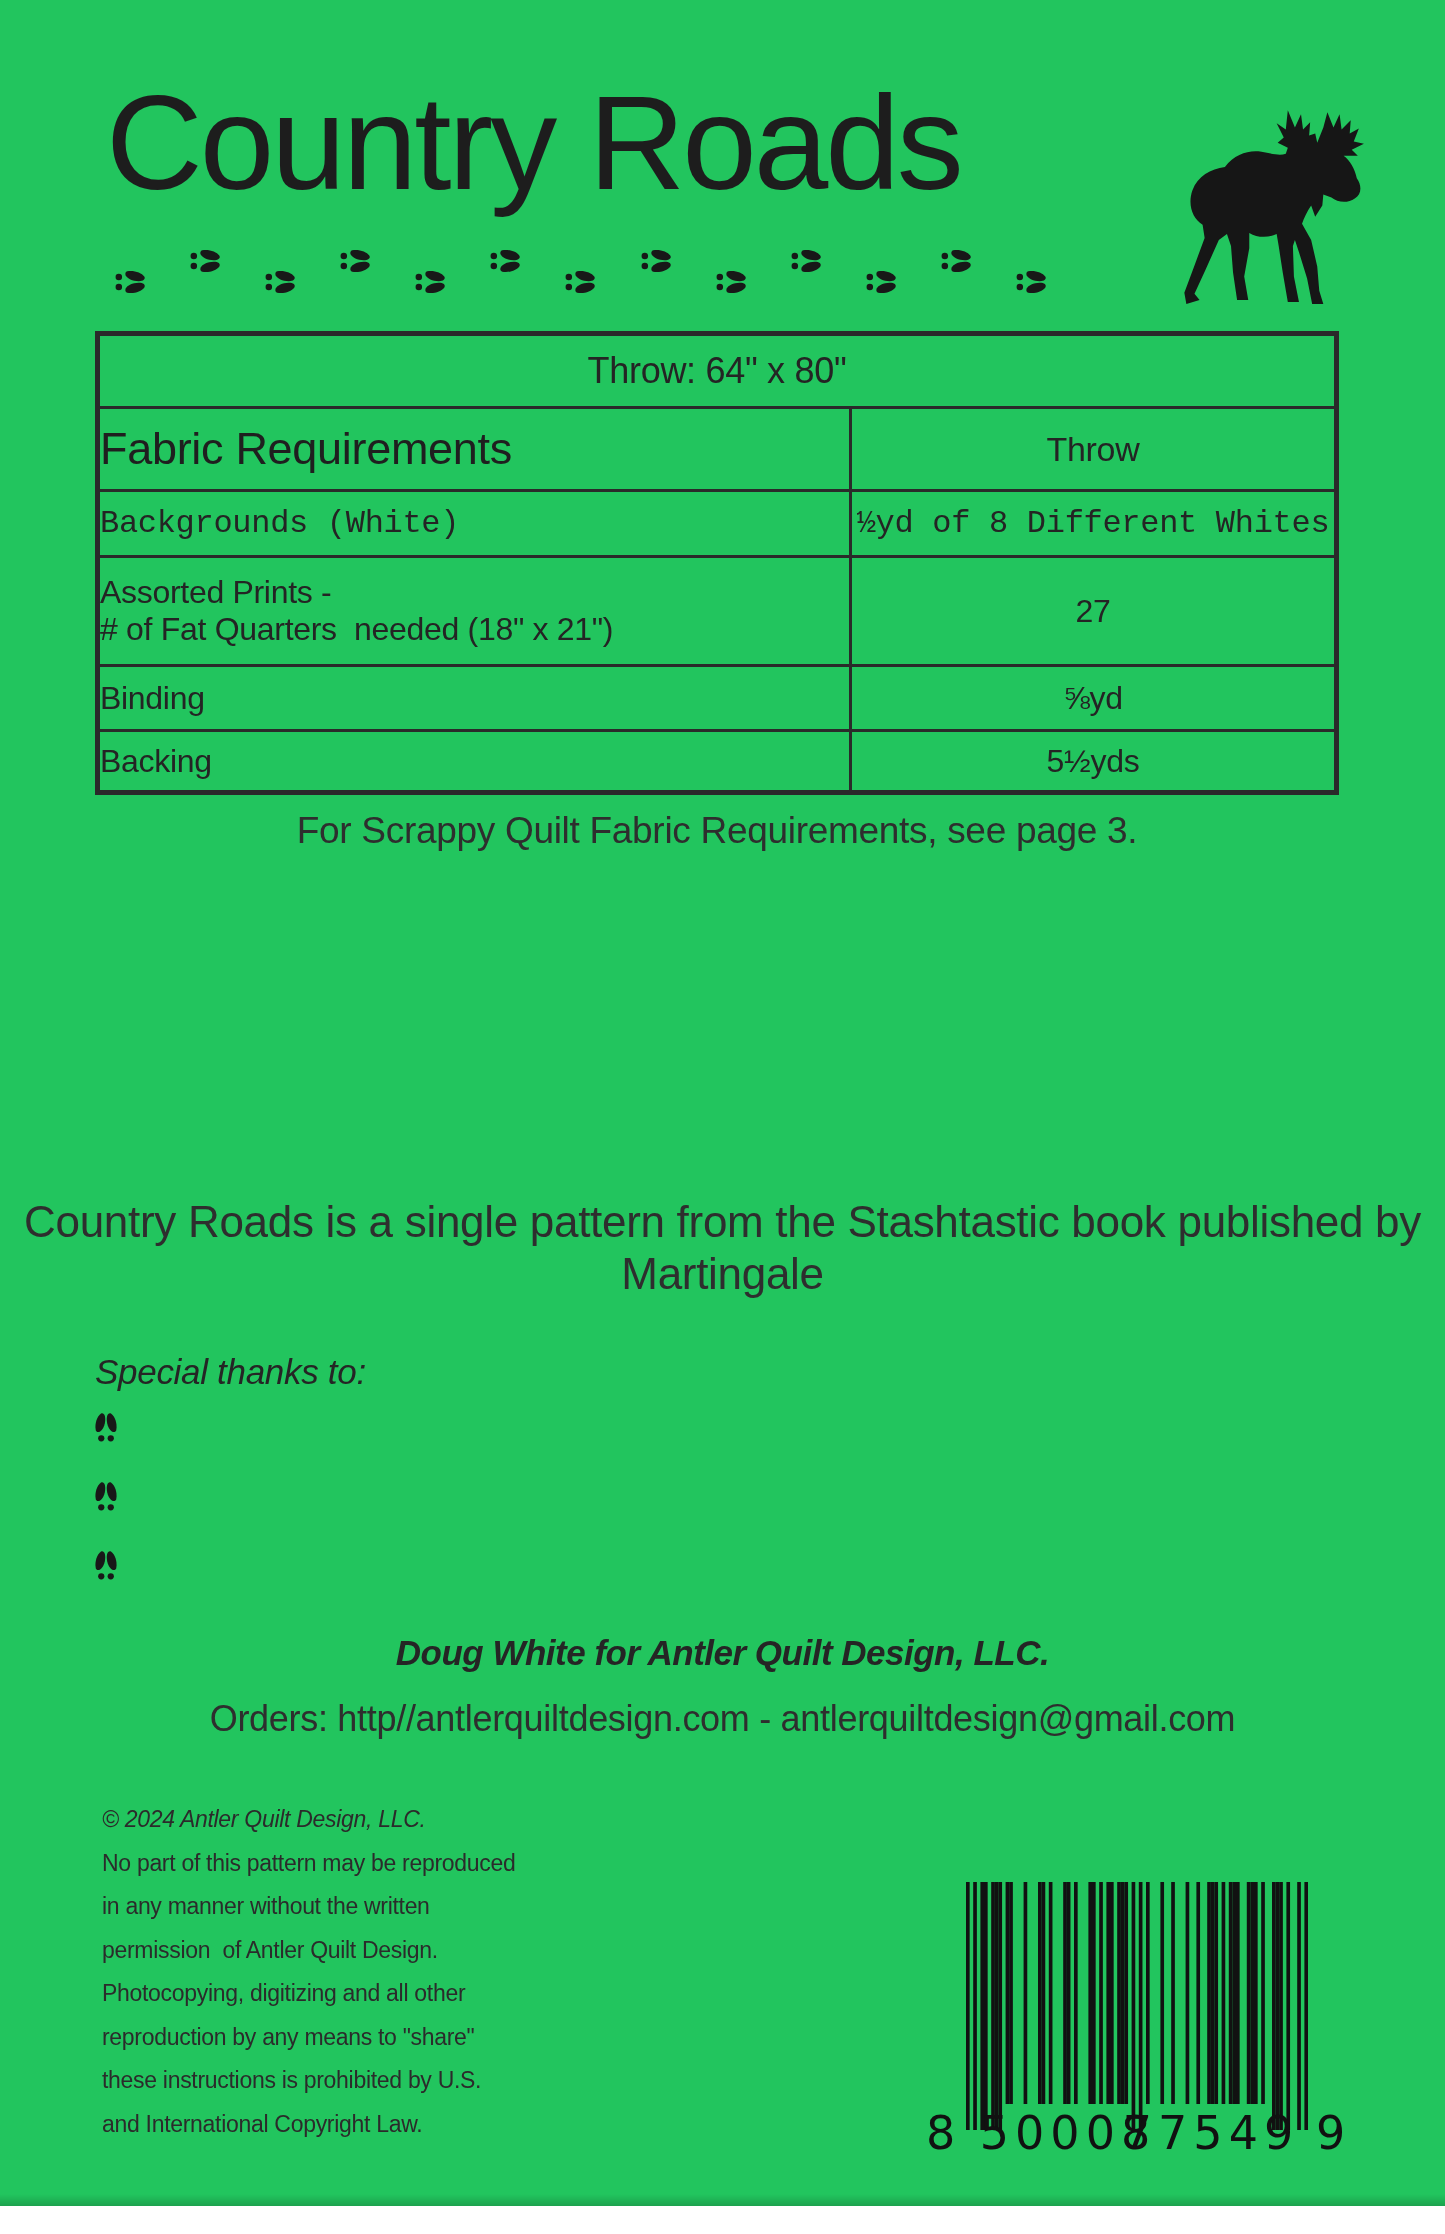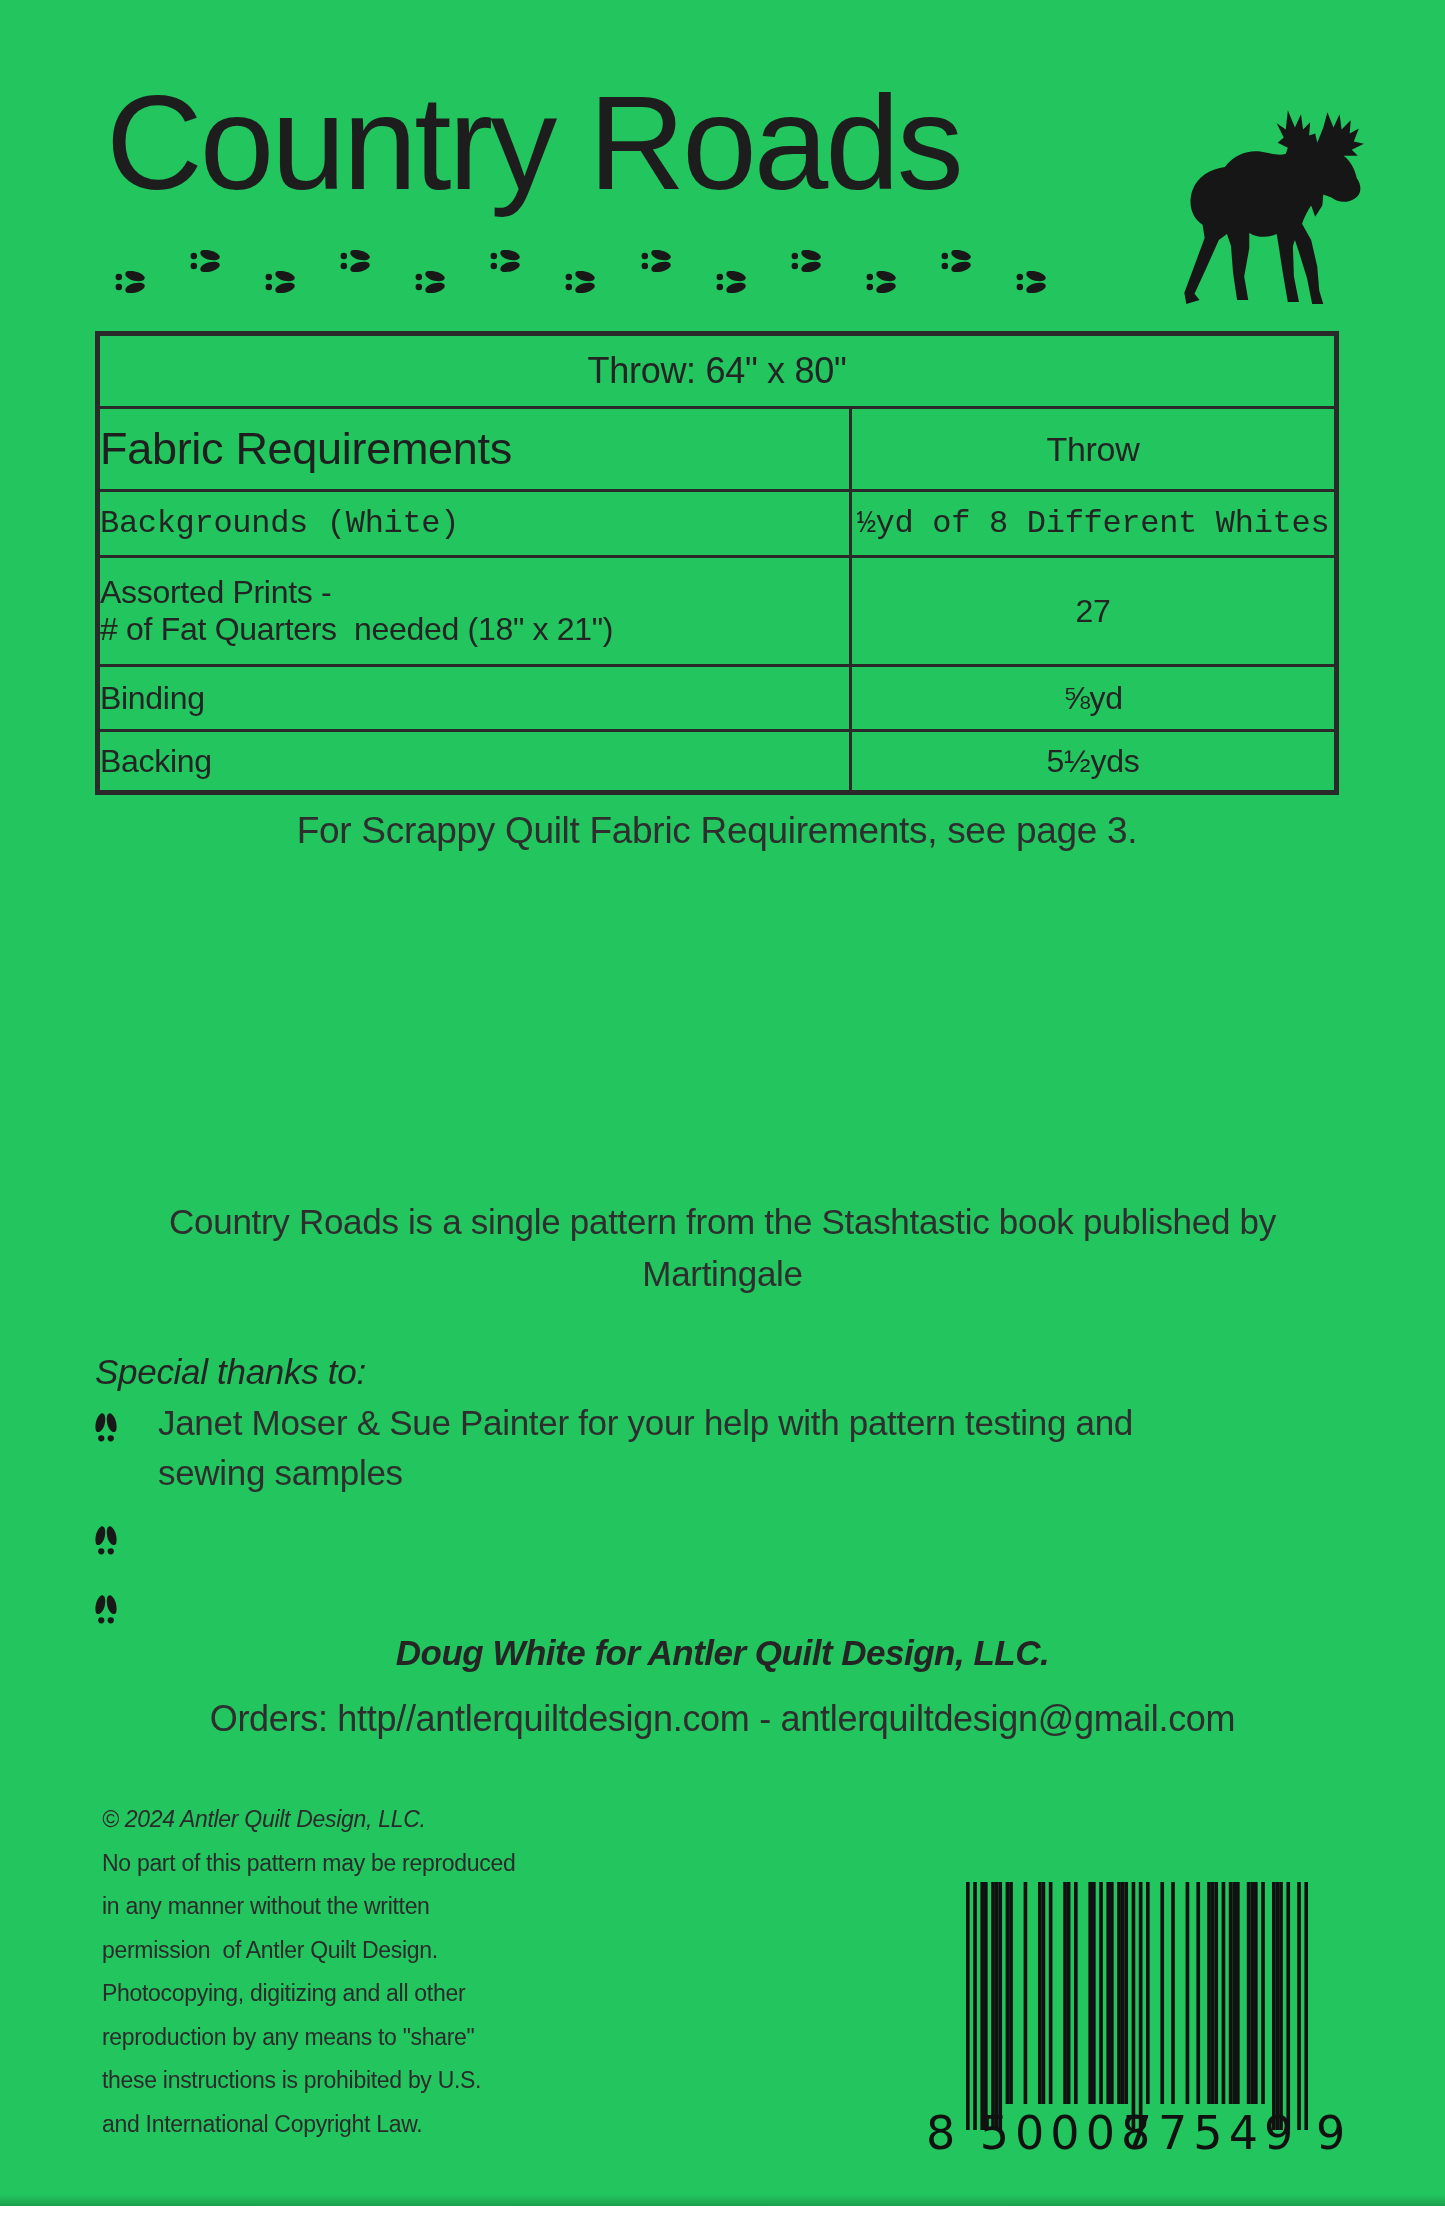--- a/index.html
+++ b/index.html
@@ -54,21 +54,21 @@
   tr.row-back td{height:58px;}
 
   .table-caption{
     position:absolute;left:97px;top:810px;width:1240px;
     text-align:center;font-size:37px;color:#2e2e2e;
   }
 
   
   .book-note{
     position:absolute;left:0;top:1196px;width:1445px;
-    text-align:center;font-size:35px;line-height:52px;
+    text-align:center;font-size:44px;line-height:52px;
   }
 
   
   .thanks-heading{
     position:absolute;left:95px;top:1352px;
     font-size:35px;font-style:italic;color:#252525;
   }
   .thanks-list{
     position:absolute;left:92px;top:1398px;width:1280px;
     margin:0;padding:0;list-style:none;
@@ -242,22 +242,20 @@
 
   <div class="book-note prewrap">Country Roads is a single pattern from the Stashtastic book published by
 Martingale</div>
 
   <div class="thanks-heading">Special thanks to:</div>
   <ul class="thanks-list">
     <li>
       <span class="bullet-wrap"><svg class="bullet" viewBox="0 0 24 20">
             <use href="#hoofprint"></use>
           </svg></span>
-      <span class="prewrap">Janet Moser &amp; Sue Painter for your help with pattern testing and
-sewing samples</span>
     </li>
     <li>
       <span class="bullet-wrap"><svg class="bullet" viewBox="0 0 24 20">
             <use href="#hoofprint"></use>
           </svg></span>
     </li>
     <li>
       <span class="bullet-wrap"><svg class="bullet" viewBox="0 0 24 20">
             <use href="#hoofprint"></use>
           </svg></span>

